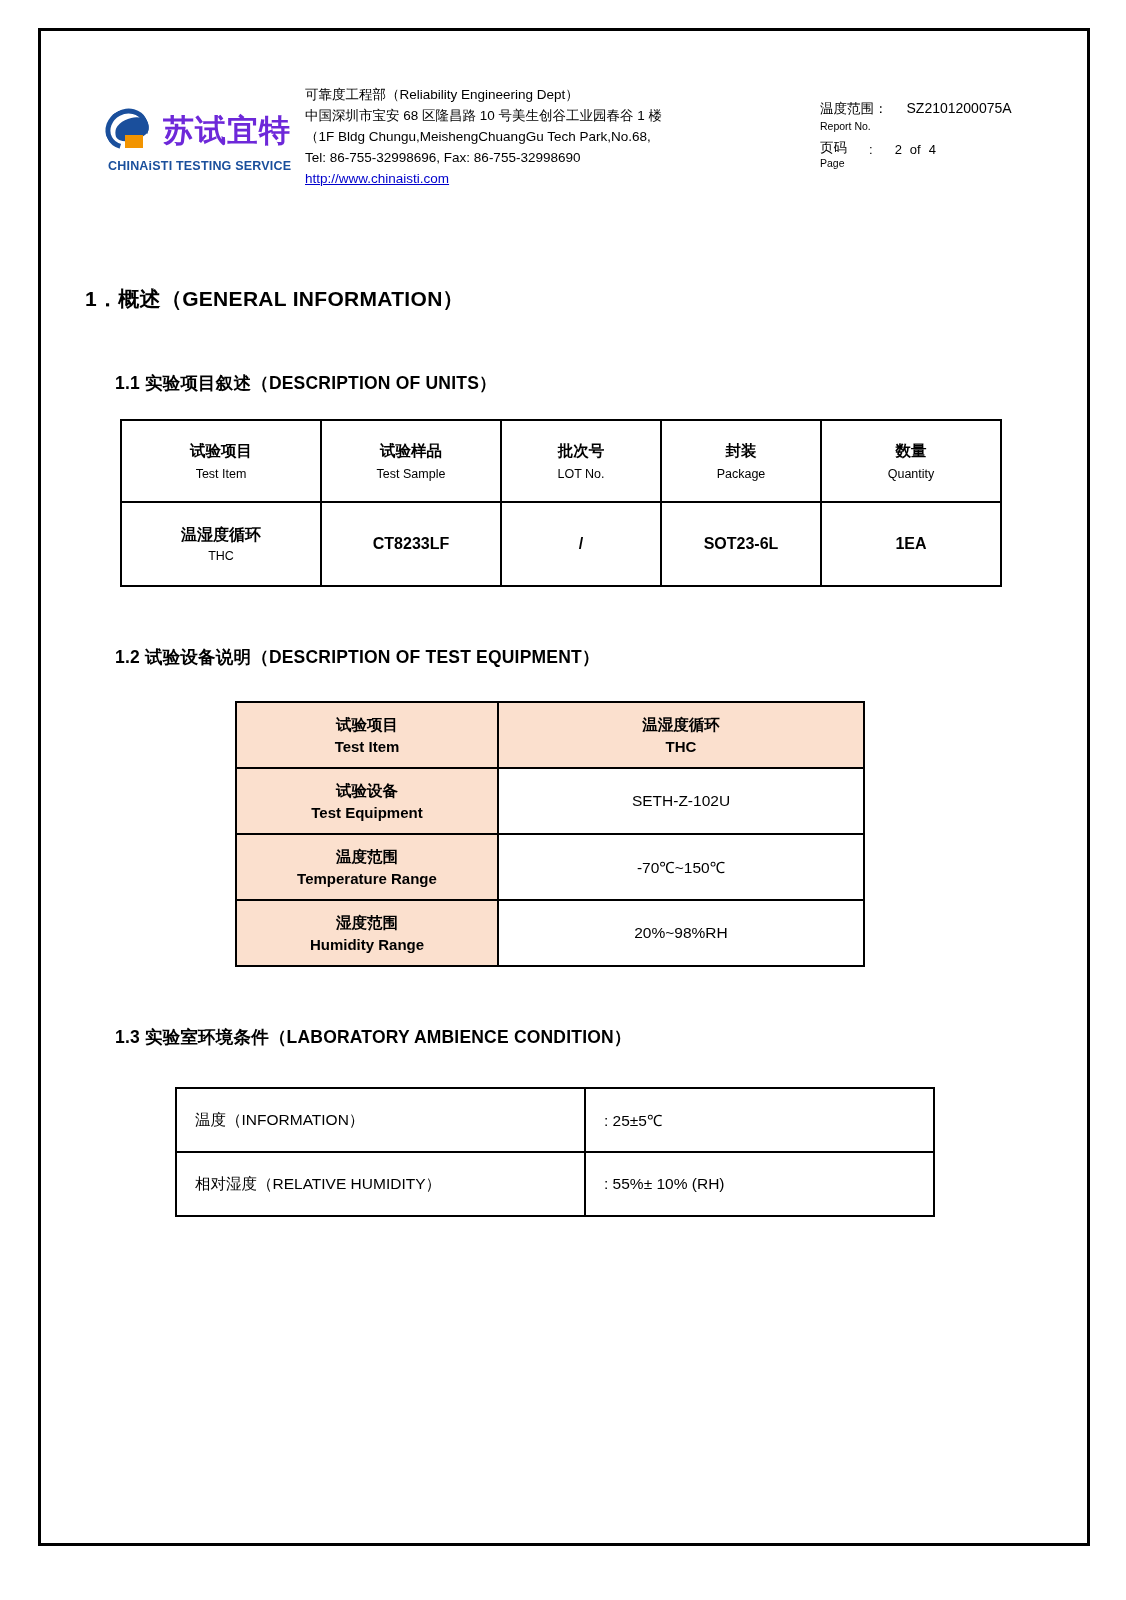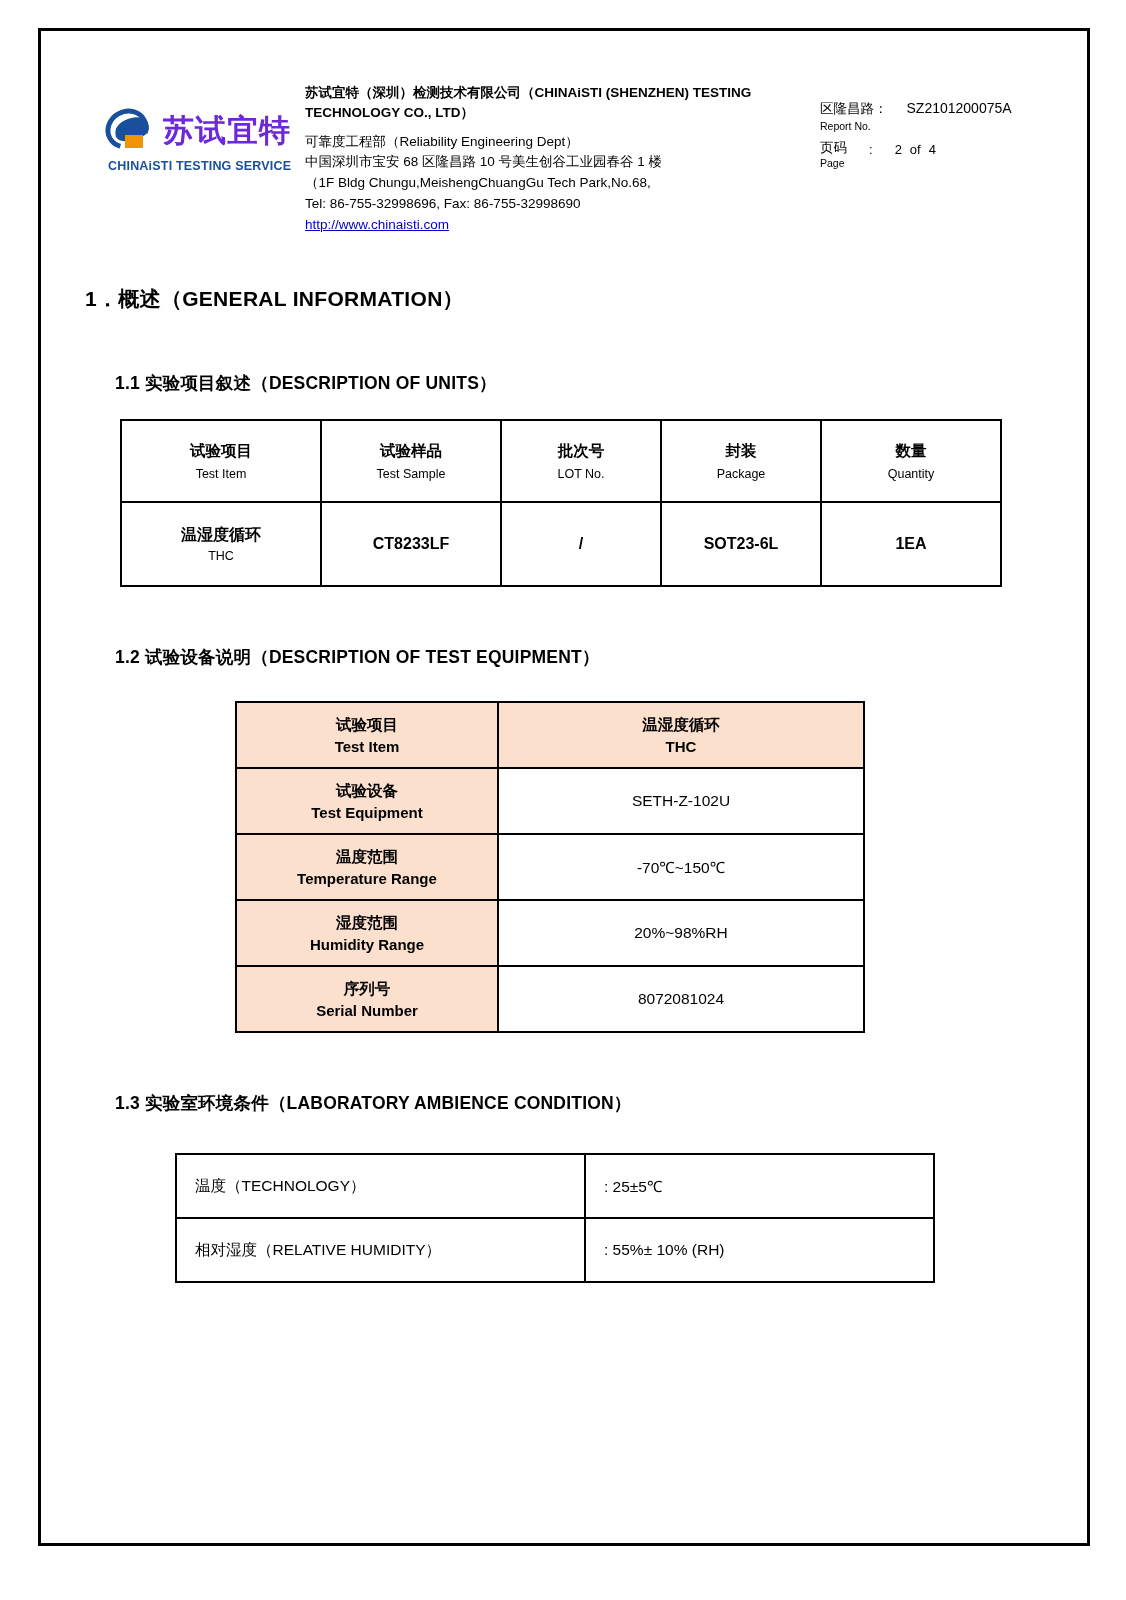--- a/index.html
+++ b/index.html
@@ -267,31 +267,30 @@
             <span class="ring"></span>
             <span class="swoosh"></span>
             <span class="orange"></span>
           </span>
           <span class="logo-text-cn">苏试宜特</span>
         </div>
         <div class="logo-text-en">CHINAiSTI TESTING SERVICE</div>
       </div>
 
       <div class="company-block">
-        <div class="company-name">苏试宜特（深圳）检测技术有限公司（CHINAiSTI (SHENZHEN) TESTING TECHNOLOGY CO., LTD）</div>
         <div class="company-line sub">可靠度工程部（Reliability Engineering Dept）</div>
         <div class="company-line">中国深圳市宝安 68 区隆昌路 10 号美生创谷工业园春谷 1 楼</div>
         <div class="company-line">（1F Bldg Chungu,MeishengChuangGu Tech Park,No.68,</div>
         <div class="company-line">Tel: 86-755-32998696, Fax: 86-755-32998690</div>
         <div><a class="link" href="#">http://www.chinaisti.com</a></div>
       </div>
 
       <div class="report-block">
         <div class="rb-row">
-          <span class="rb-label-cn">区隆昌路：</span>
+          <span class="rb-label-cn">温度范围：</span>
           <span class="rb-value">SZ2101200075A</span>
         </div>
         <div class="rb-label-en">Report No.</div>
         <div class="rb-page-row">
           <span class="rb-label-cn">页码</span>
           <span class="colon">:</span>
           <span class="num">2</span>
           <span>of</span>
           <span>4</span>
         </div>
@@ -375,36 +374,29 @@
         </td>
         <td class="val">-70℃~150℃</td>
       </tr>
       <tr>
         <td class="lab">
           <span>湿度范围</span>
           <span class="sub">Humidity Range</span>
         </td>
         <td class="val">20%~98%RH</td>
       </tr>
-      <tr>
-        <td class="lab">
-          <span>序列号</span>
-          <span class="sub">Serial Number</span>
-        </td>
-        <td class="val">8072081024</td>
-      </tr>
     </tbody>
       </table>
 
     <h2 class="subsec">1.3 实验室环境条件（LABORATORY AMBIENCE CONDITION）</h2>
 
     <table class="t3">
       <tbody>
           <tr>
-        <td class="k">温度（TECHNOLOGY）</td>
+        <td class="k">温度（INFORMATION）</td>
         <td>: 25±5℃</td>
       </tr>
       <tr>
         <td class="k">相对湿度（RELATIVE HUMIDITY）</td>
         <td>: 55%± 10% (RH)</td>
       </tr>
     </tbody>
       </table>
 
   </div>

